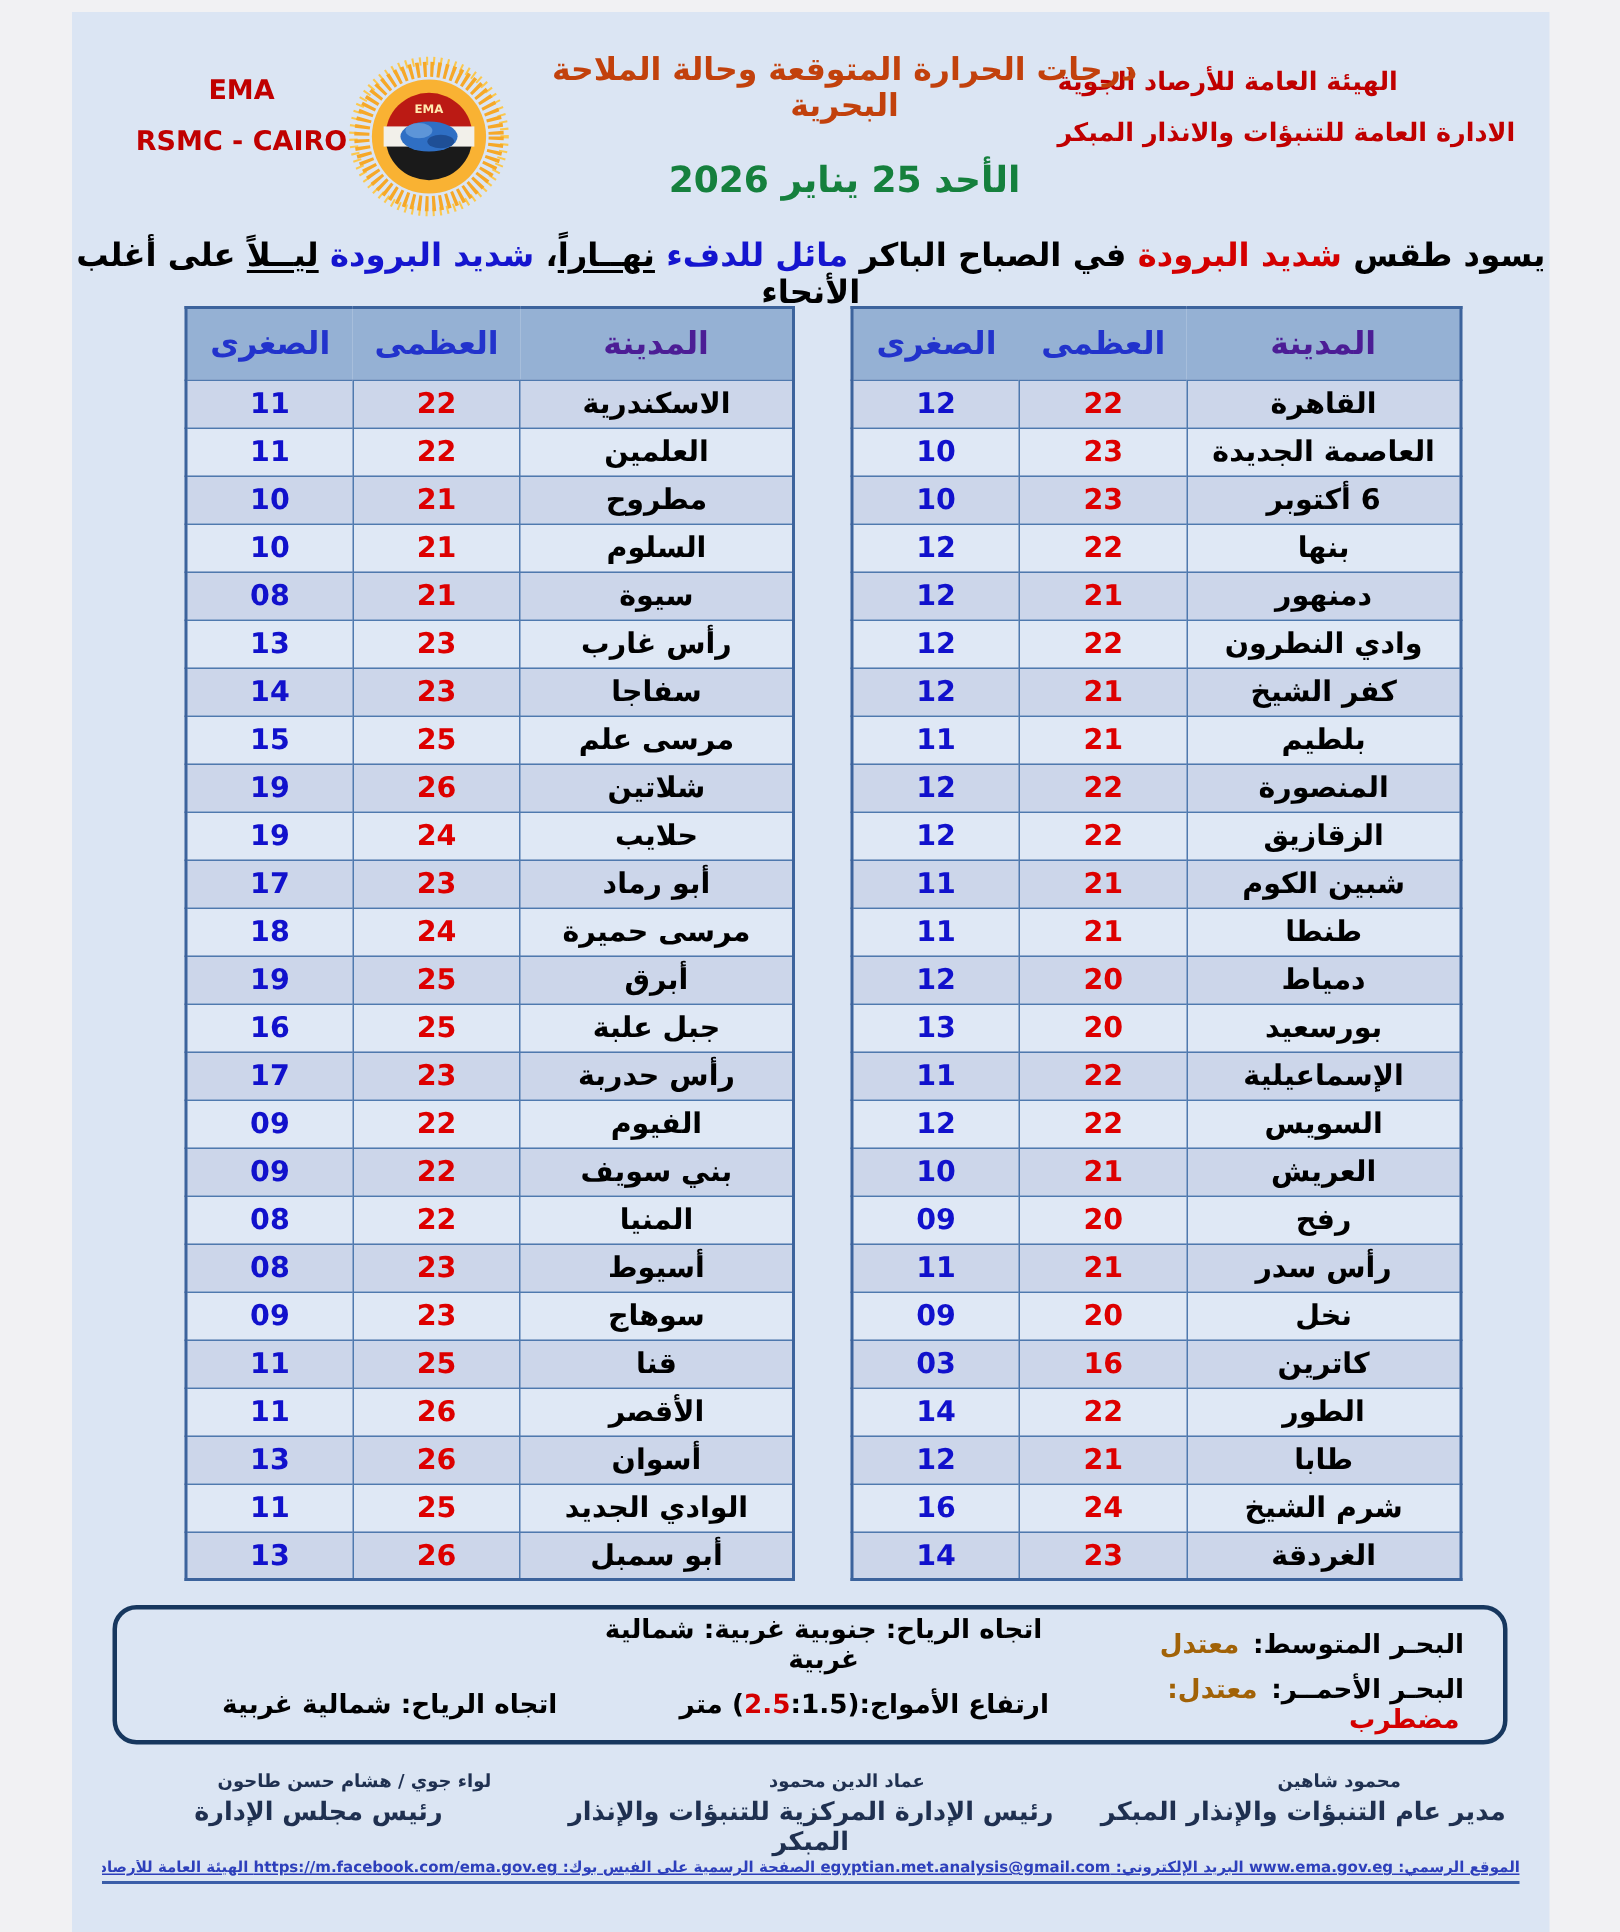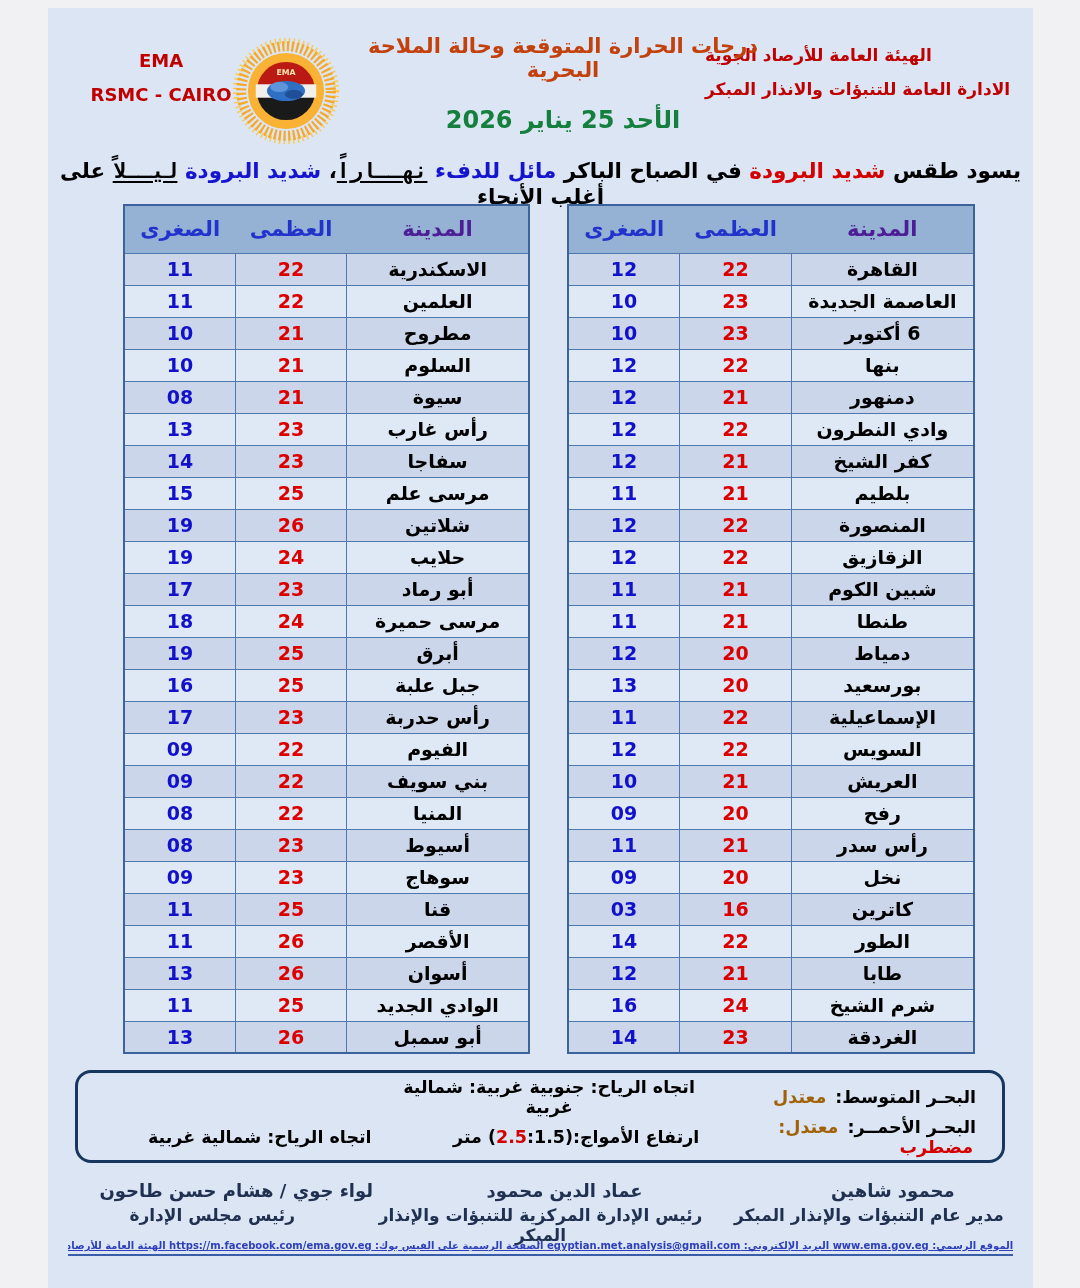--- a/index.html
+++ b/index.html
@@ -23,21 +23,21 @@
   .doc-date  { color:#15803d; font-size:24px; margin-top:24px; letter-spacing:1px; }
   .ema-block { position:absolute; top:36px; left:18px; width:190px; text-align:center;
     color:#c00000; font-size:18px; direction:ltr; line-height:1.9; }
   .logo { position:absolute; top:24px; left:182px; width:112px; height:118px; }
   .logo svg { width:100%; height:100%; }
   
   .headline { position:absolute; top:150px; left:0; width:100%; text-align:center;
     font-size:21.5px; color:#000; }
   .seg-red  { color:#d40000; }
   .seg-blue { color:#1515cf; }
-  .seg-u    { text-decoration:underline; text-underline-offset:3px;font-family:Liberation Mono, monospace; }
+  .seg-u    { text-decoration:underline; text-underline-offset:3px; }
   
   .tbl-wrap-right { position:absolute; top:196px; right:58px;  width:408px; }
   .tbl-wrap-left  { position:absolute; top:196px; left:75px;   width:407px; }
   table { width:100%; border-collapse:collapse; direction:rtl;
     border:2.5px solid #3c639c; table-layout:fixed; }
   th, td { border:1.6px solid #4f79ae; text-align:center; vertical-align:middle; }
   thead th { background:#95b1d4; height:48px; font-size:21px; color:#4c1d95; border-left:none; border-right:none; }
   thead th.th-temp { color:#2233cc; }
   tbody tr { height:32px; }
   tbody tr:nth-child(odd)  td { background:#ccd6ea; }
@@ -52,21 +52,21 @@
     justify-content:space-evenly; padding:4px 10px; }
   .sea-row { display:flex; align-items:center; font-size:17.5px; color:#000; }
   .sea-name { width:30%; text-align:right; padding-right:16px; }
   .sea-wave { width:32%; text-align:center; }
   .sea-wind { width:38%; text-align:center; }
   .blue { color:#a16207; } .red { color:#d40000; }
   .sea-state { margin:0 3px; }
   
   .signatures { position:absolute; top:1172px; left:0; width:100%; display:flex; }
   .sig { width:33.33%; text-align:center; color:#1f3050; }
-  .sig-name { font-size:18px;padding-left:48px; } .sig-title { font-size:17px; margin-top:4px; }
+  .sig-name { font-size:12px;padding-left:48px; } .sig-title { font-size:17px; margin-top:4px; }
   
   .fineprint { position:absolute; top:1232px; left:2%; width:96%;
     font-size:10px; color:#2d3fbb; text-align:center; white-space:nowrap; overflow:hidden;
     text-decoration:underline; border-bottom:2.5px solid #3a5da8; padding-bottom:3px; }
 </style>
 </head>
 <body>
 
 <div class="page">
 

